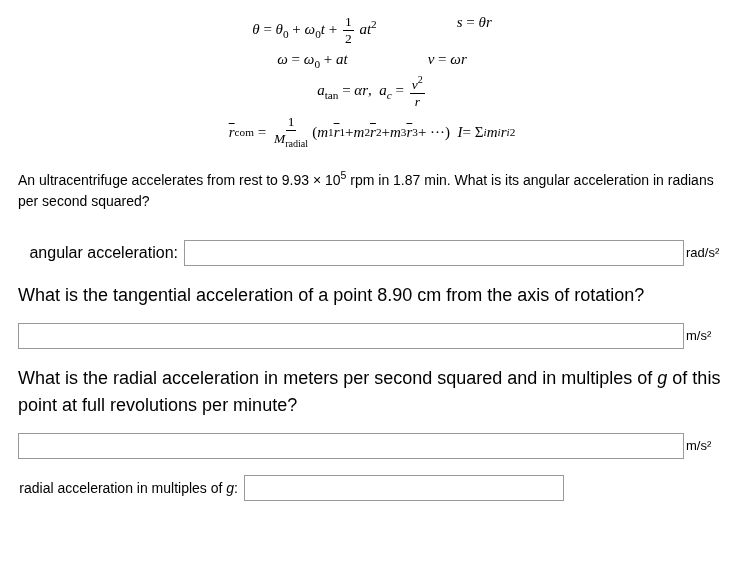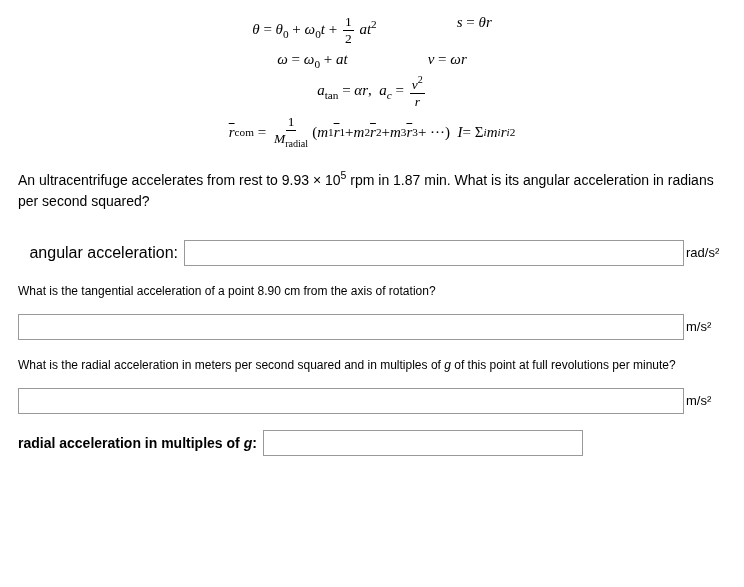--- a/index.html
+++ b/index.html
@@ -74,21 +74,21 @@
 
     .input-unit {
       font-family: Arial, sans-serif;
       font-size: 13px;
       margin-left: 2px;
       min-width: 40px;
     }
 
     .sub-question {
       font-family: Arial, sans-serif;
-      font-size: 12px;
+      font-size: 18px;
       line-height: 1.5;
       margin-bottom: 14px;
     }
     sup { font-size: 0.75em; vertical-align: super; }
     sub { font-size: 0.75em; vertical-align: sub; }
 
     .fraction {
       display: inline-flex;
       flex-direction: column;
       align-items: center;
@@ -192,18 +192,18 @@
 <p class="sub-question">
   What is the radial acceleration in meters per second squared and in multiples of <i>g</i> of this point at full revolutions per minute?
 </p>
 
 <div class="input-row">
   <input class="input-field" type="text" style="">
   <span class="input-unit">m/s²</span>
 </div>
 
 <div class="input-row">
-  <span class="input-label" style="min-width:220px; font-family:Arial,sans-serif; font-size:14px; text-align:right; margin-right:6px;font-weight:bold;">
+  <span class="input-label" style="min-width:220px; font-family:Arial,sans-serif; font-size:14px; text-align:right; margin-right:6px;">
     radial acceleration in multiples of <i>g</i>:
   </span>
   <input class="input-field" type="text" style="flex: 0 0 320px;">
   <span class="input-unit"></span>
 </div>
 
 </body></html>

